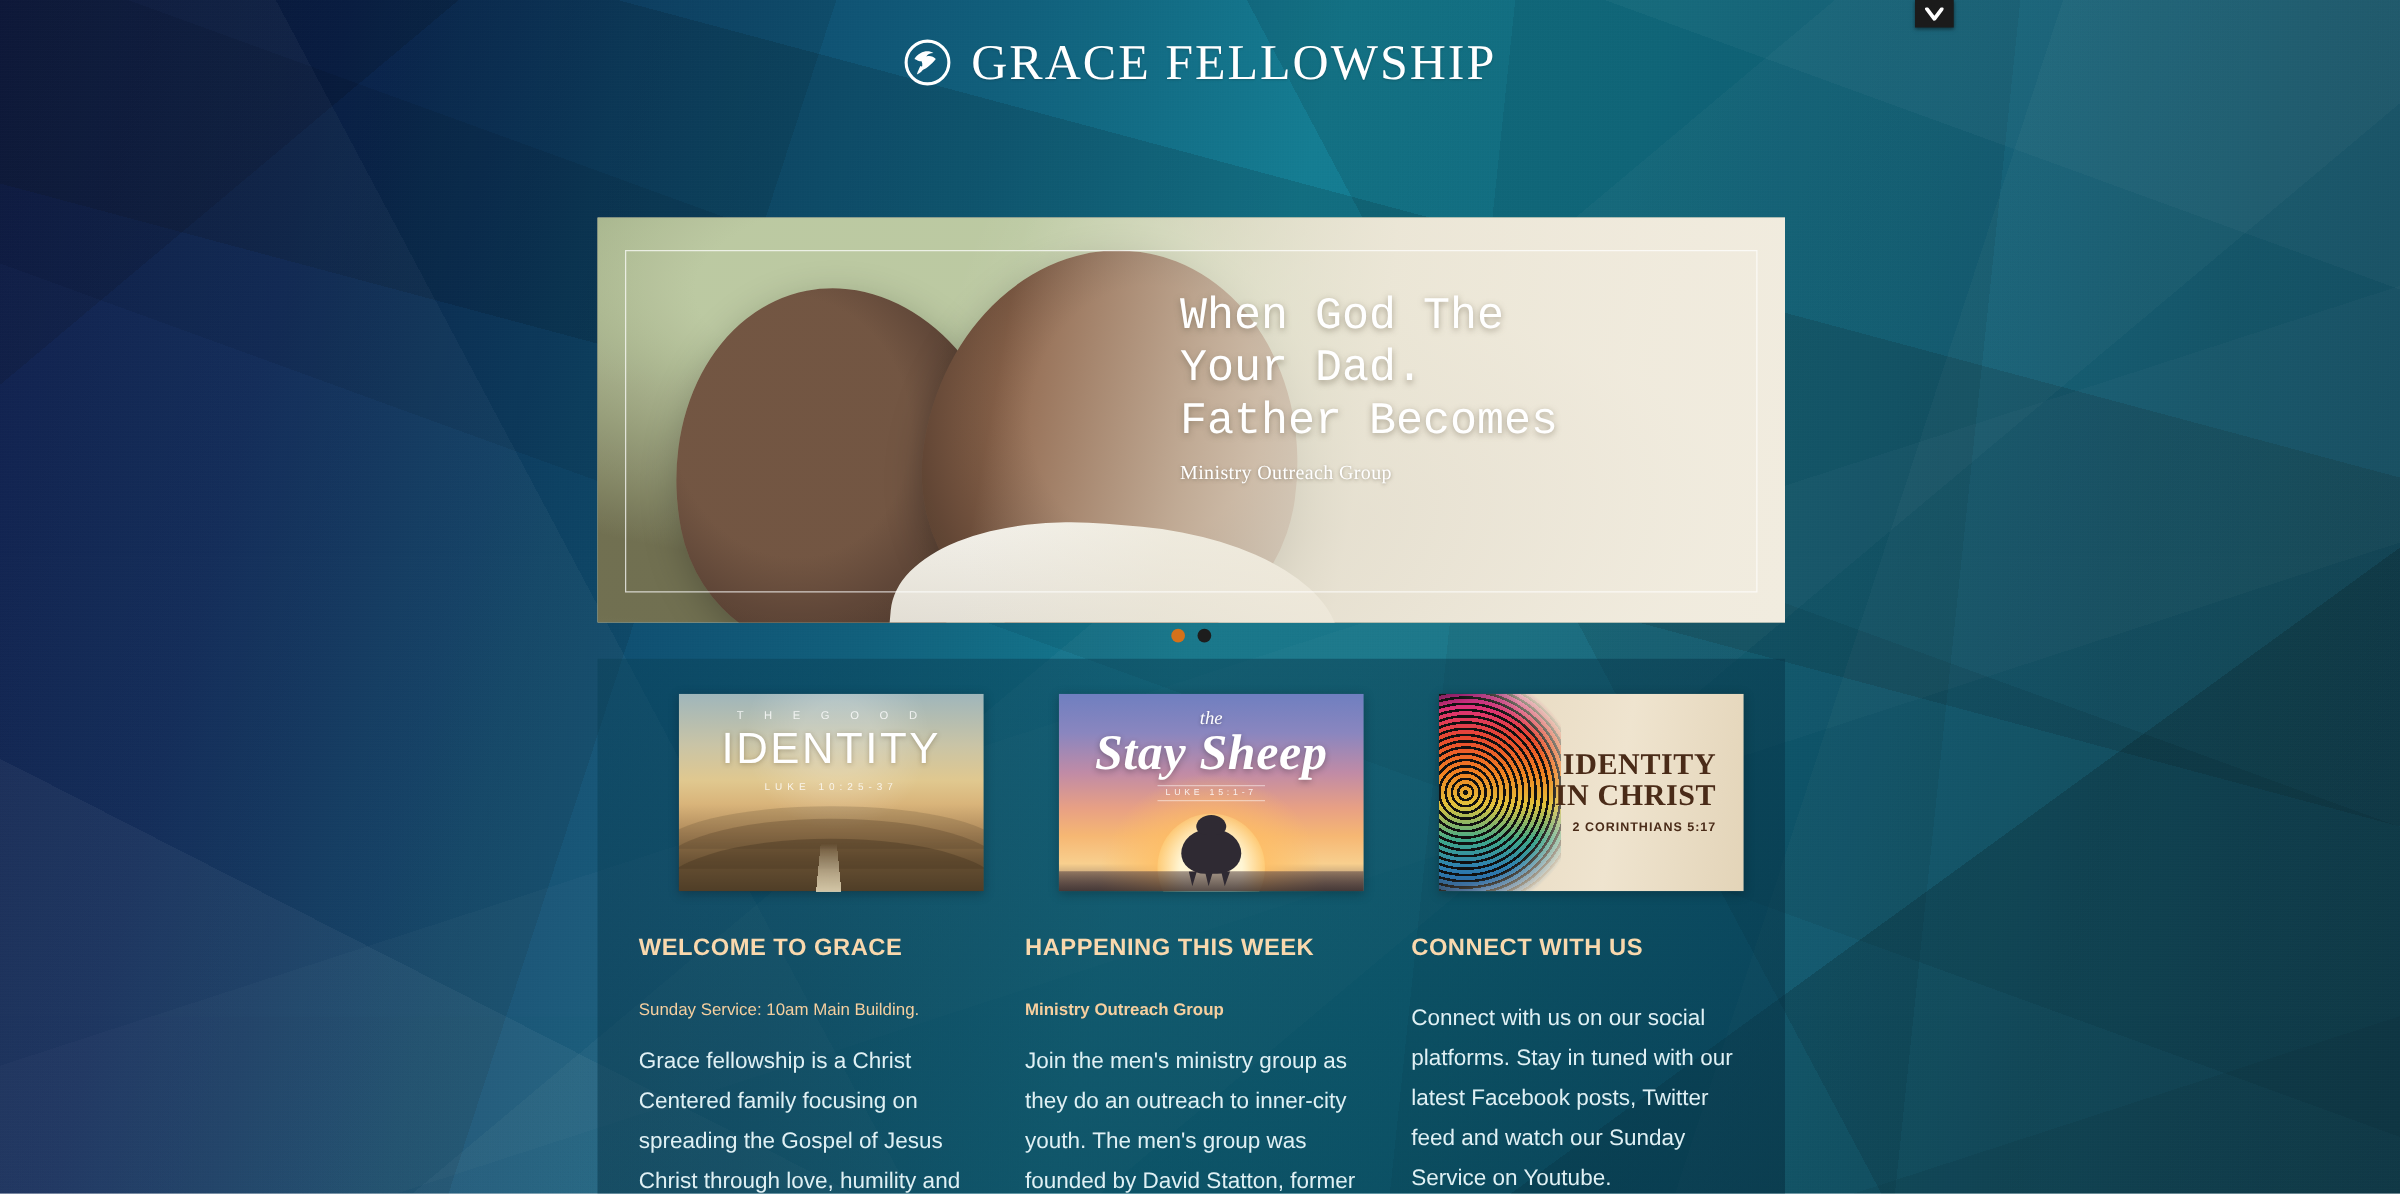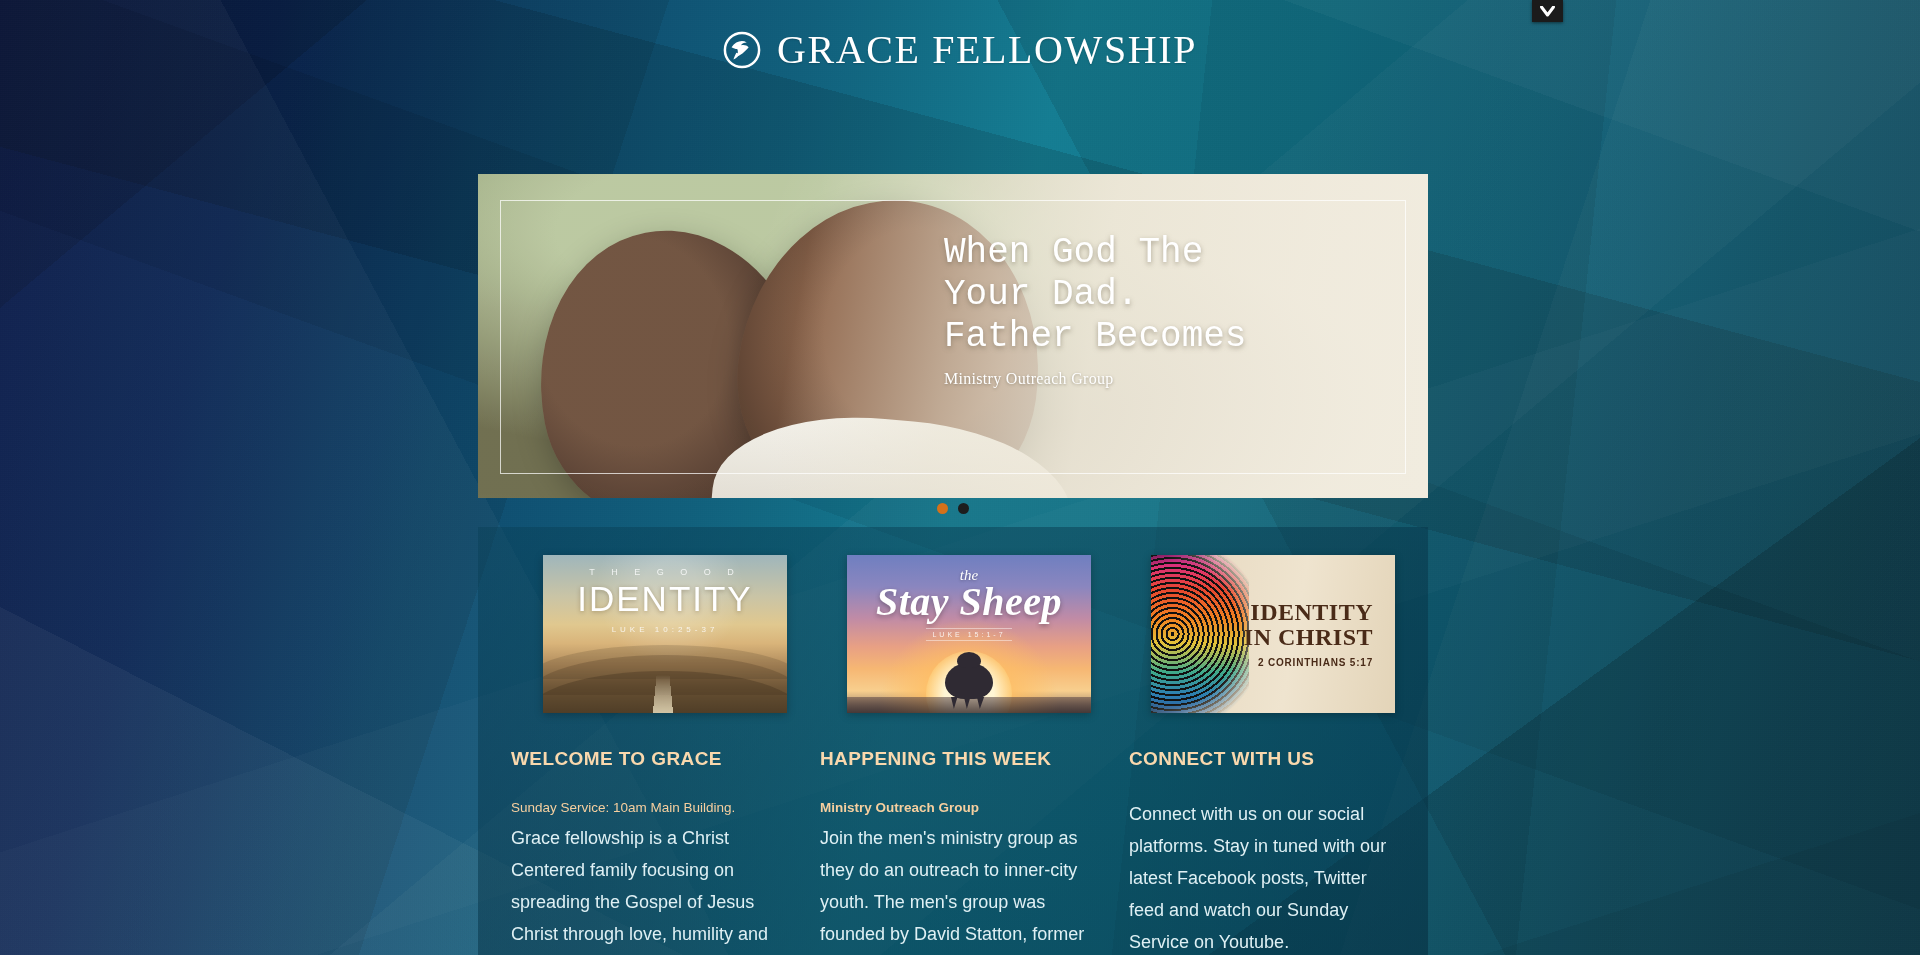--- a/index.html
+++ b/index.html
@@ -333,21 +333,21 @@
     font-size: 19px;
     font-weight: 700;
     letter-spacing: .4px;
     color: #f9d8ad;
     margin-bottom: 28px;
     white-space: nowrap;
   }
   .col-sub {
     font-size: 13.5px;
     color: #f6cf9f;
-    margin-bottom: 4px;
+    margin-bottom: 14px;
     line-height: 1.5;
   }
   .col-sub.bold { font-weight: 700; }
   .col-body {
     font-size: 18px;
     line-height: 1.78;
     color: #dff0f4;
   }
 
   

